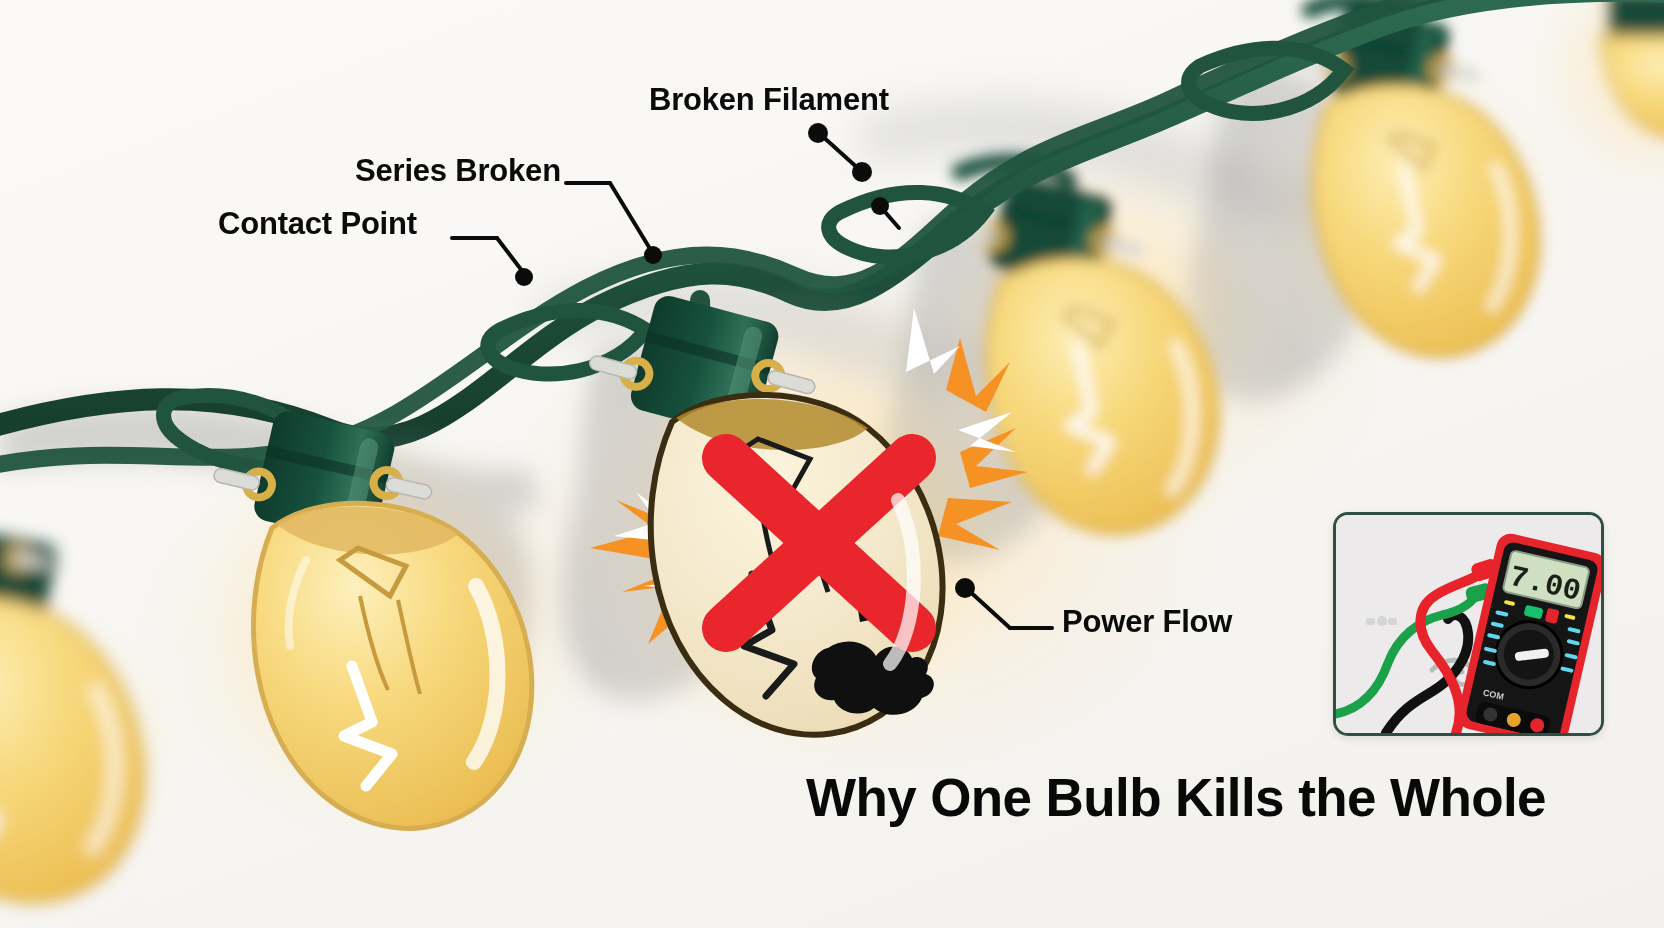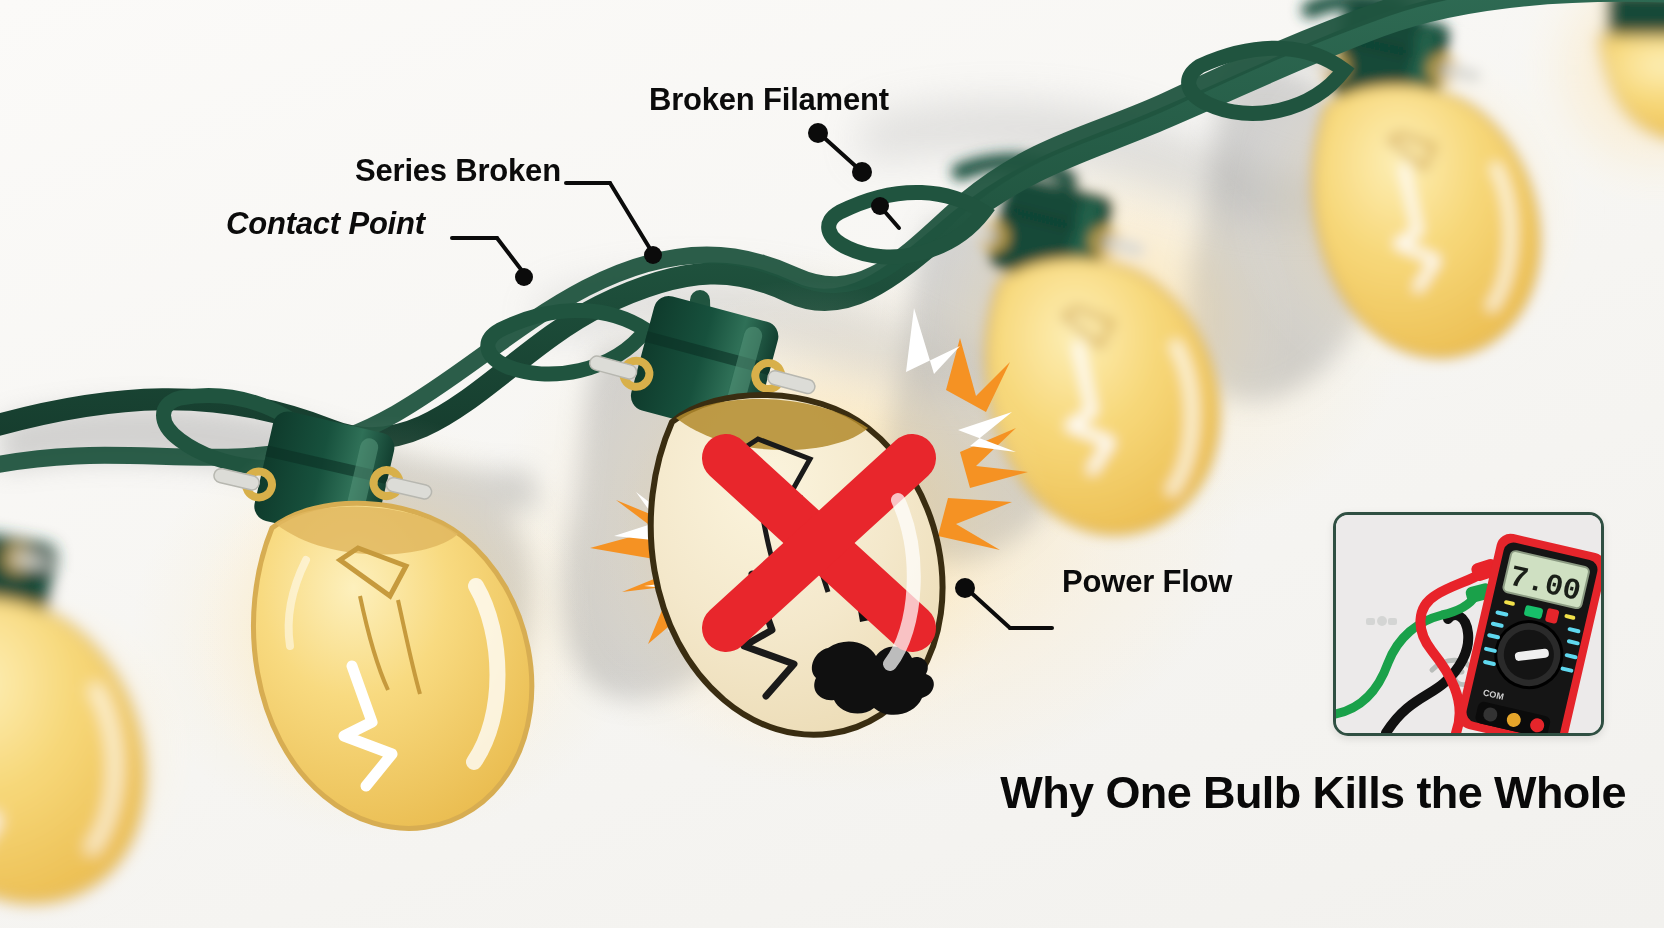--- a/index.html
+++ b/index.html
@@ -25,33 +25,33 @@
     font-family:"Liberation Sans", sans-serif;
     font-weight:bold;
     color:#0b0b0b;
     white-space:nowrap;
     letter-spacing:-0.2px;
     font-size:31px;
     line-height:1;
   }
   #lbl-broken{left:649px;top:84px;}
   #lbl-series{left:355px;top:155px;}
-  #lbl-contact{left:226px;top:208px;font-style:italic;}
-  #lbl-power{left:1062px;top:566px;}
+  #lbl-contact{left:218px;top:208px;}
+  #lbl-power{left:1062px;top:606px;}
 
   
   #headline{
     position:absolute;
     right:38px;
     top:768px;
     width:820px;
-    text-align:right;
+    text-align:left;
     font-family:"Liberation Sans", sans-serif;
     font-weight:bold;
-    font-size:45px;
+    font-size:53px;
     line-height:1.12;
     letter-spacing:-0.6px;
     color:#090909;
   }
   #headline .ln{display:block;}
 
   
   #mm-card{
     position:absolute;
     left:1333px;top:512px;width:265px;height:218px;

